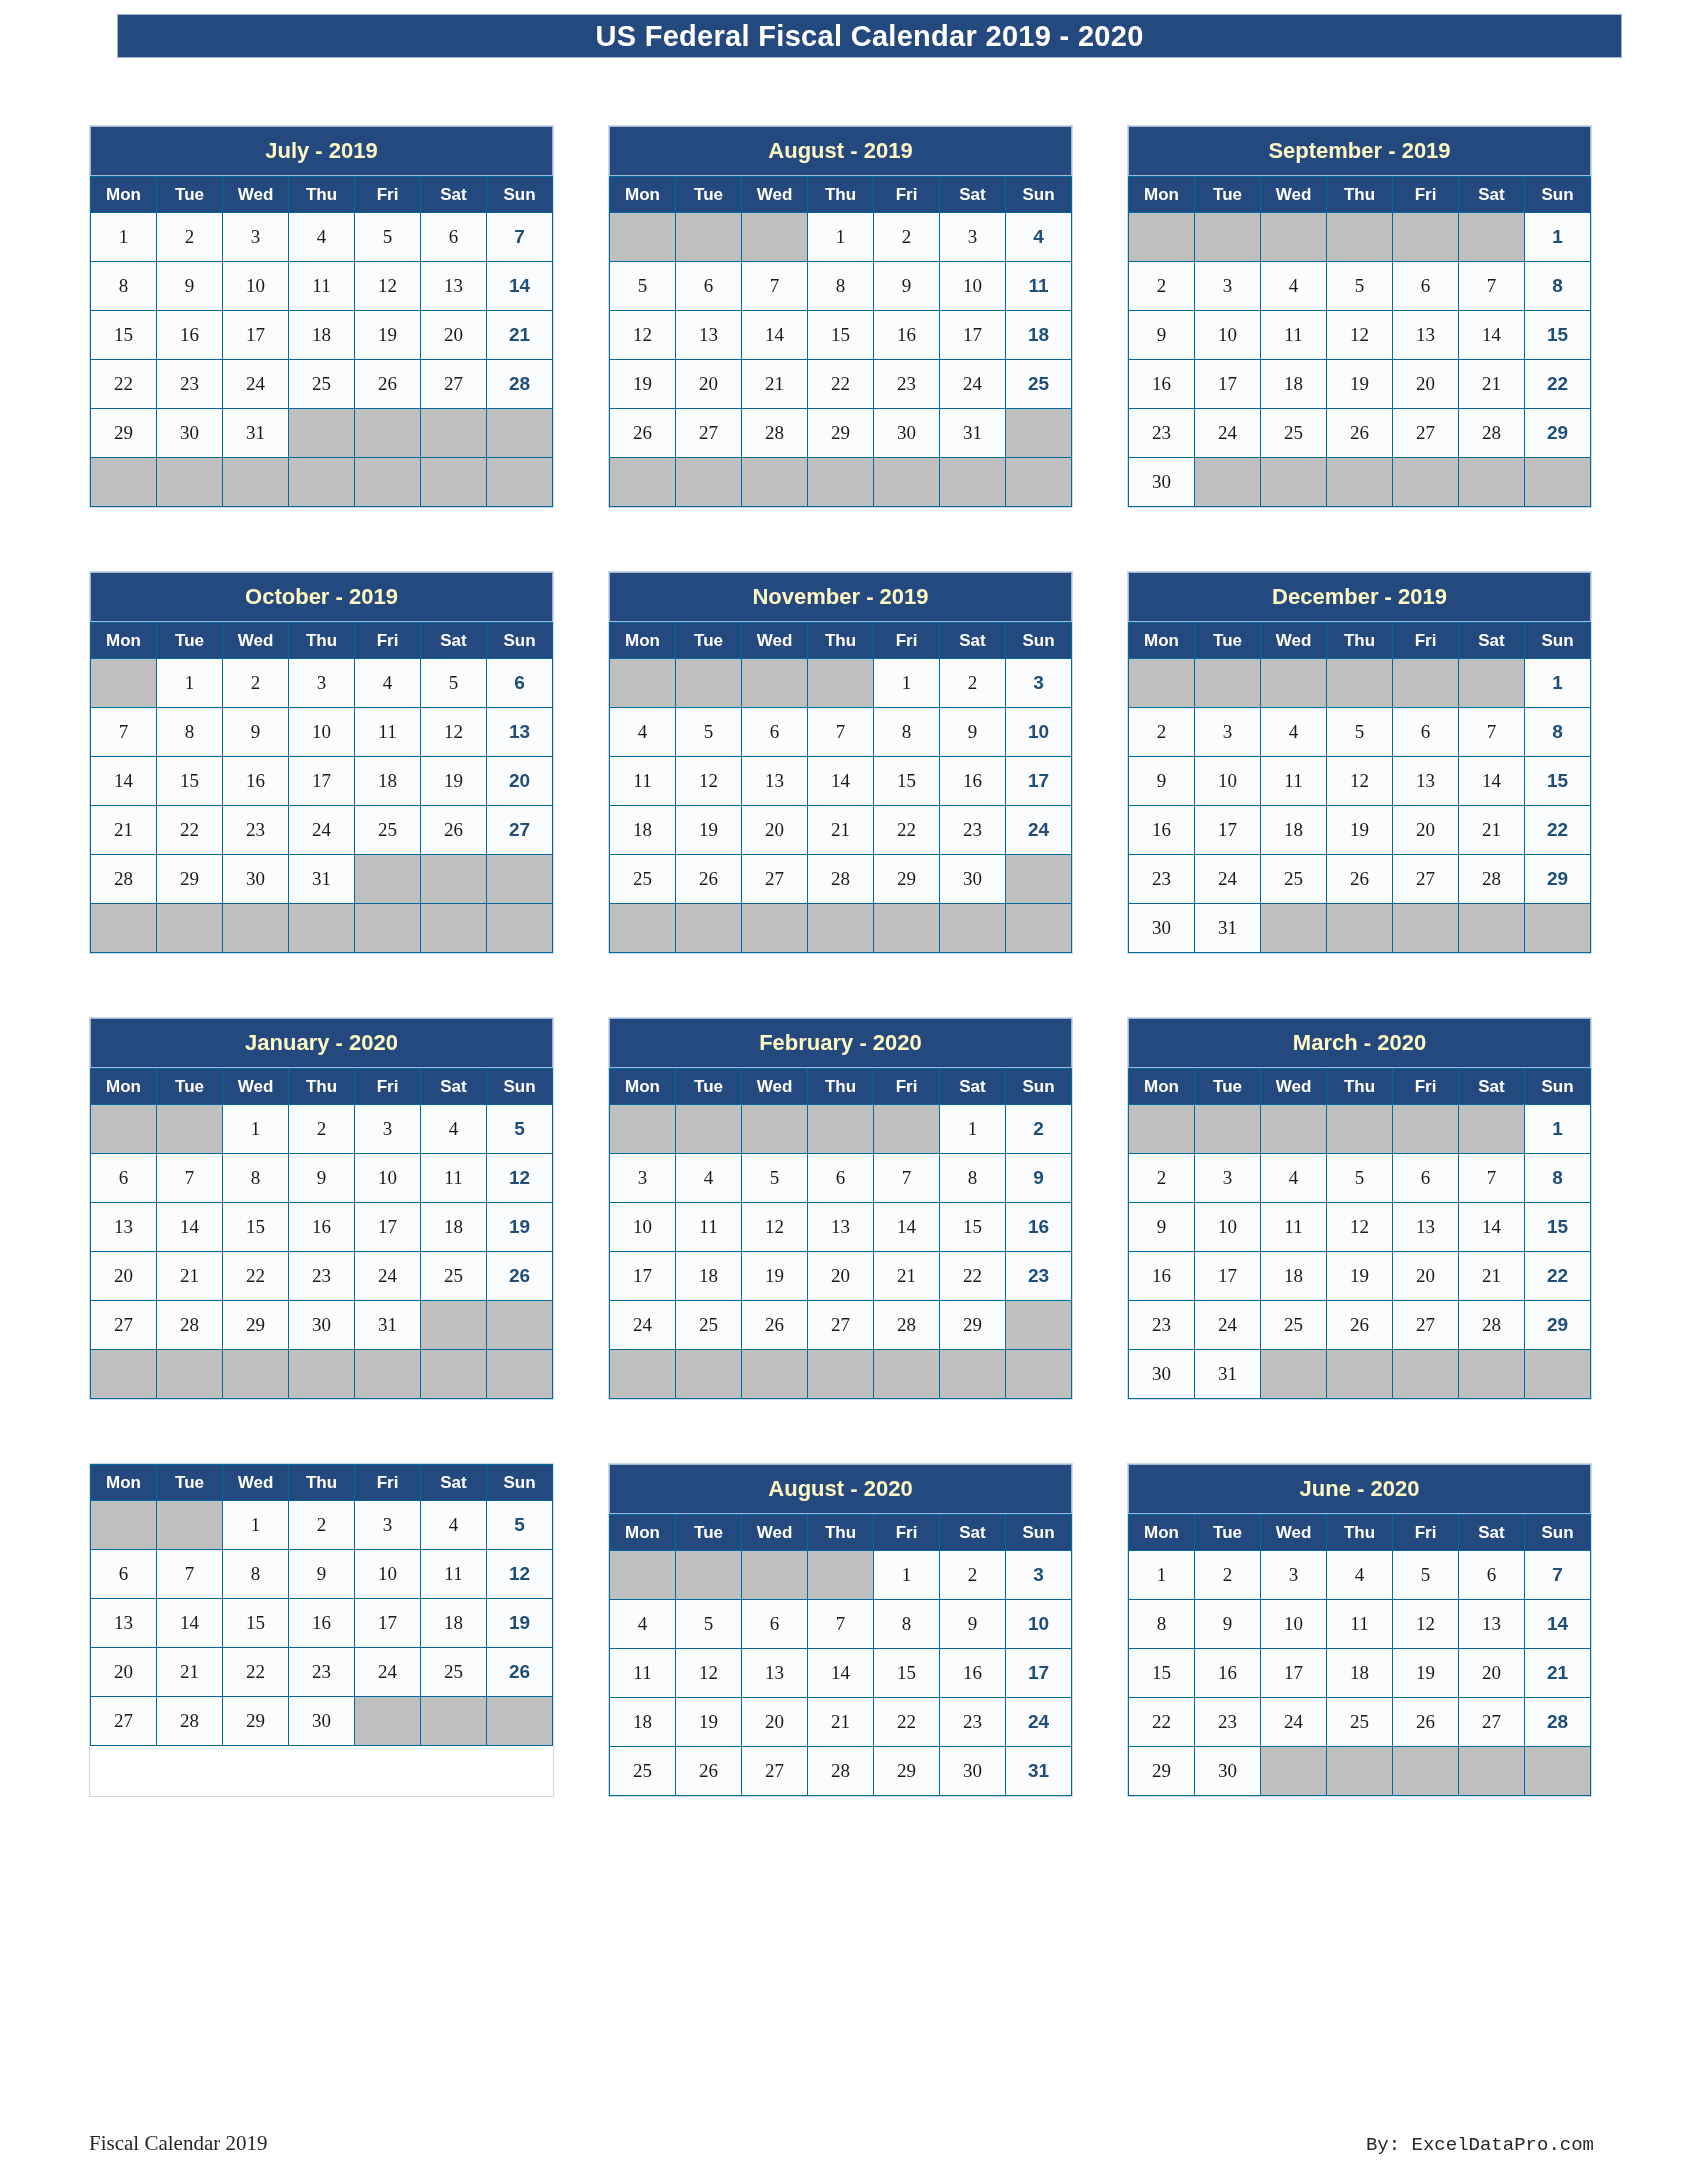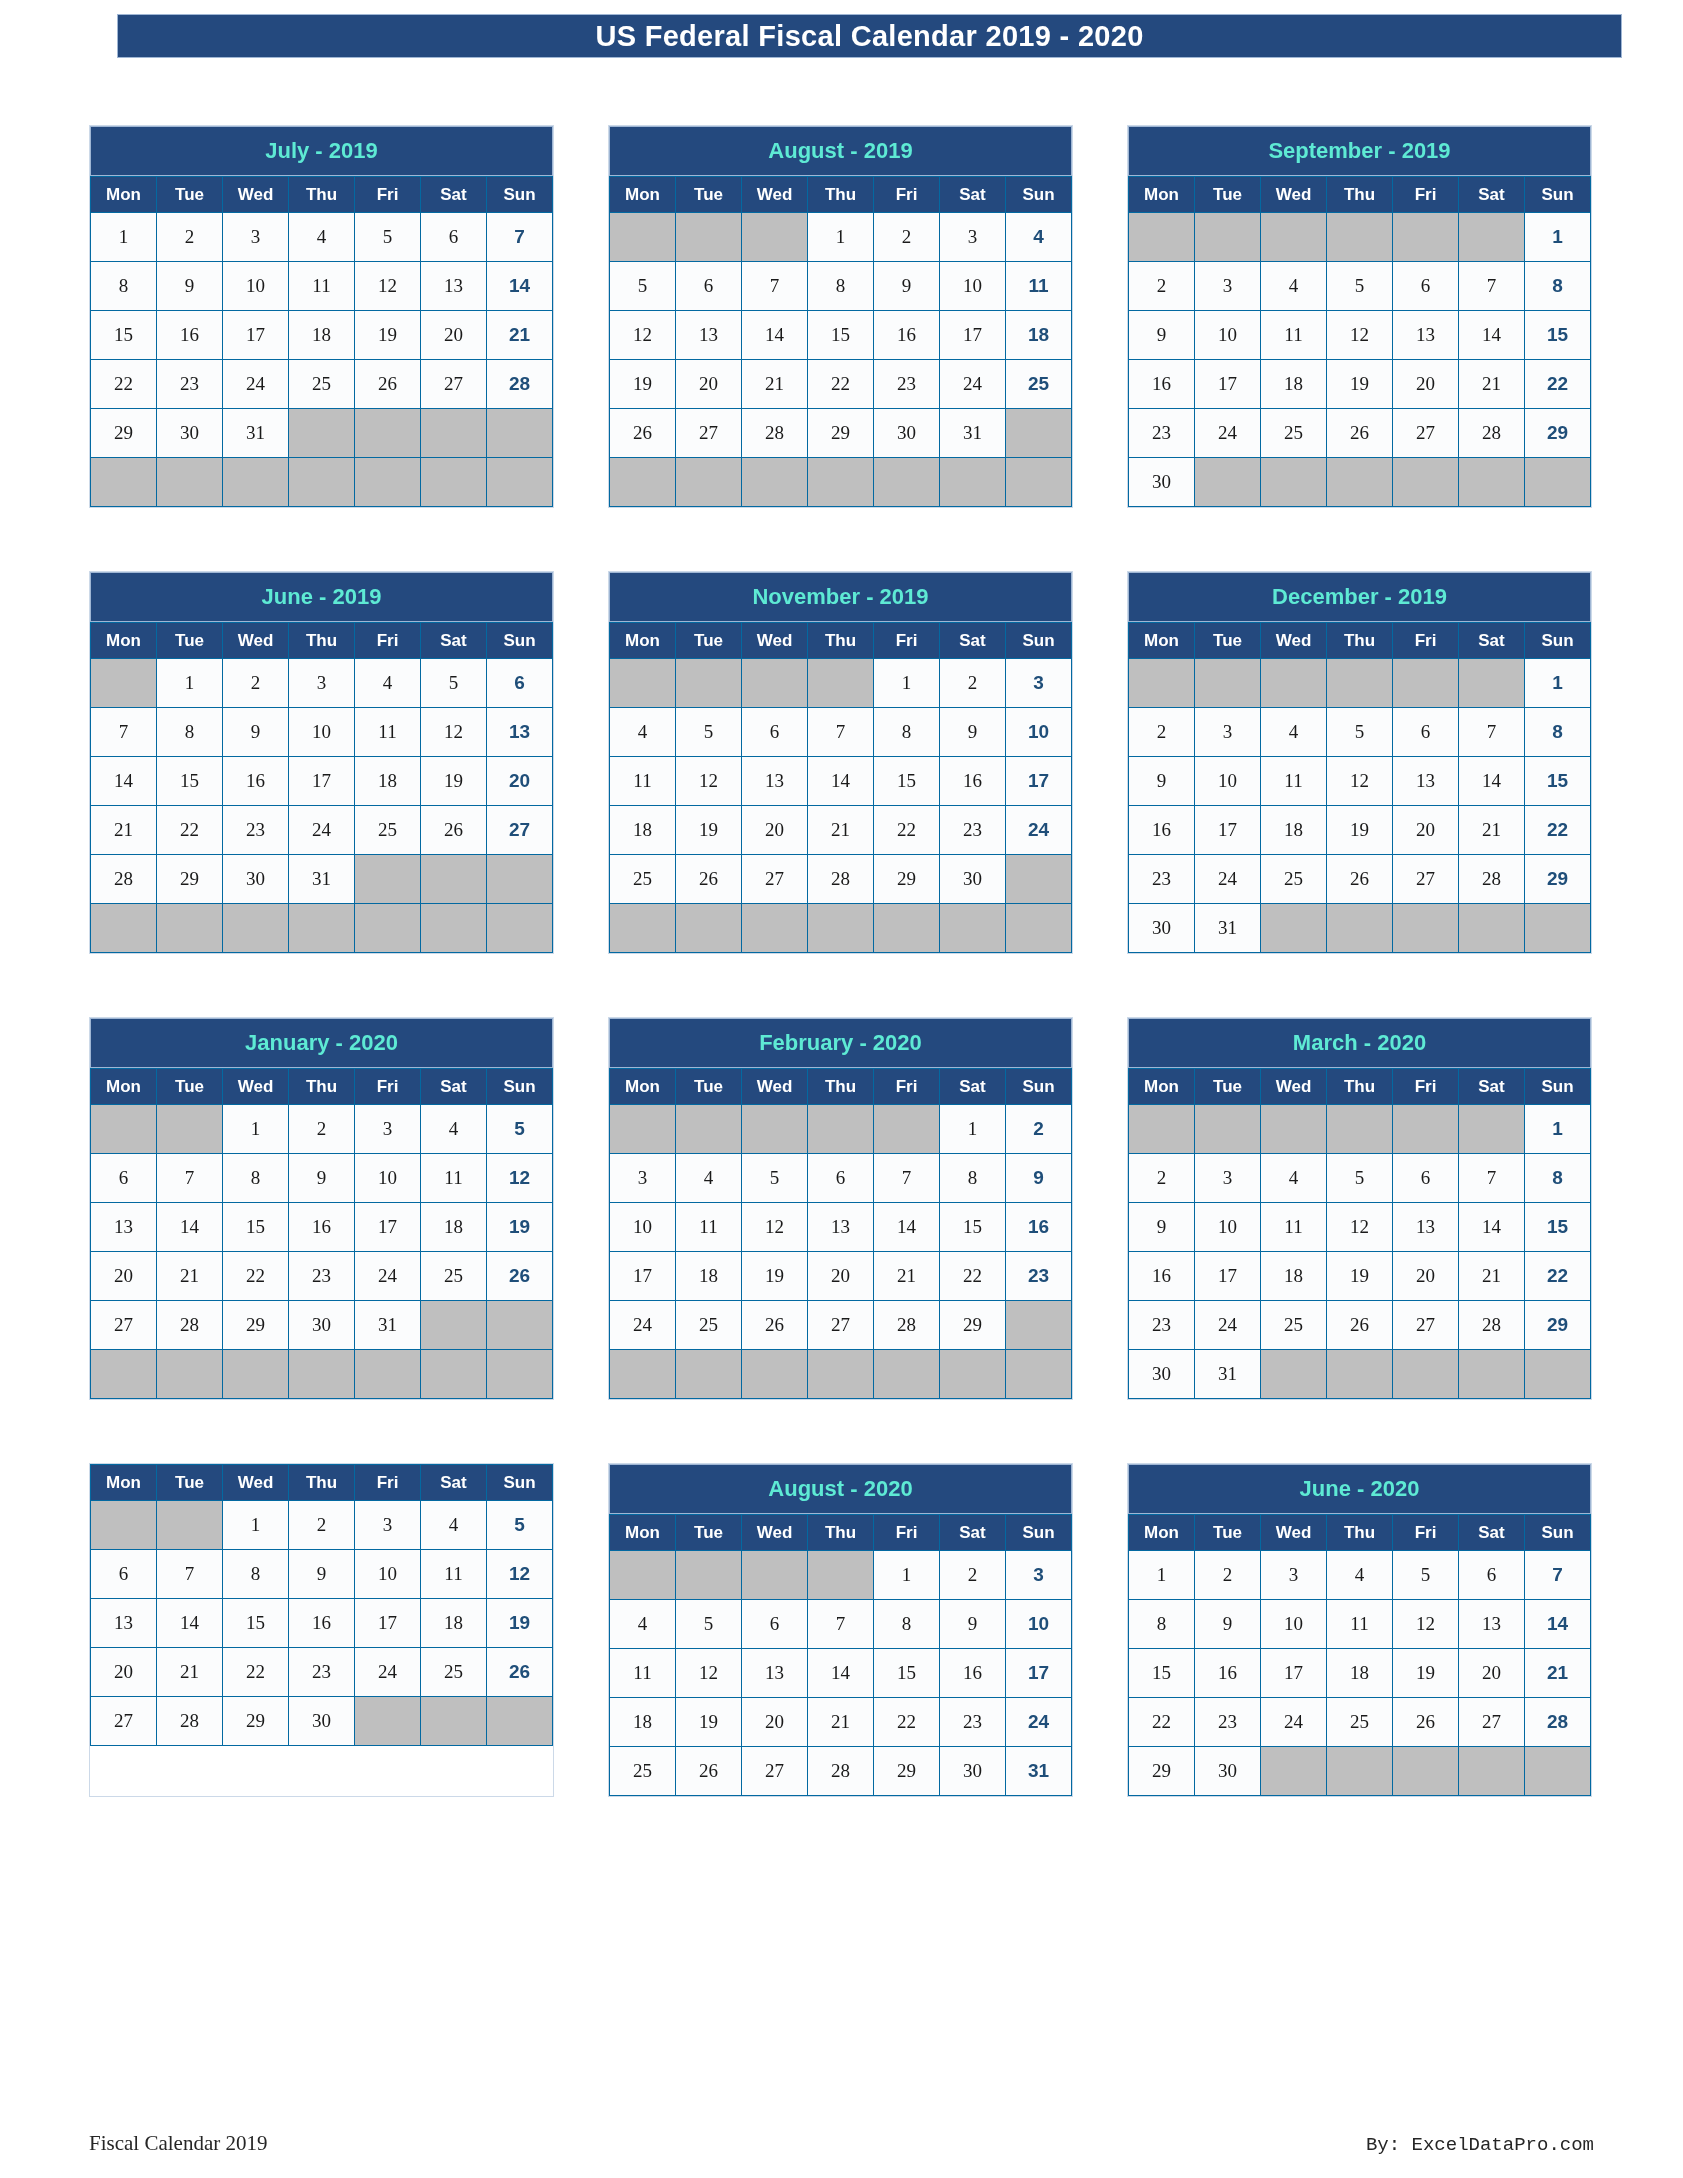--- a/index.html
+++ b/index.html
@@ -57,21 +57,21 @@
 
   .month {
     width: 465px;
     background: #ffffff;
     border: 1px solid #ccd9e8;
     box-sizing: border-box;
   }
 
   .month-title {
     background: #24497E;
-    color: #5eead4;
+    color: #fef9c3;
     font-size: 22px;
     font-weight: bold;
     height: 50px;
     display: flex;
     align-items: center;
     justify-content: center;
     box-sizing: border-box;
     border: 1px solid #9fb6d4;
   }
 
@@ -352,21 +352,21 @@
               <td class="blank"></td>
               <td class="blank"></td>
               <td class="blank"></td>
               <td class="blank"></td>
               <td class="blank"></td>
             </tr>
           </tbody>
         </table>
       </div>
       <div class="month">
-        <div class="month-title">June - 2019</div>
+        <div class="month-title">October - 2019</div>
         <table class="month-table">
           <thead>
             <tr>
               <th>Mon</th>
               <th>Tue</th>
               <th>Wed</th>
               <th>Thu</th>
               <th>Fri</th>
               <th>Sat</th>
               <th>Sun</th>

